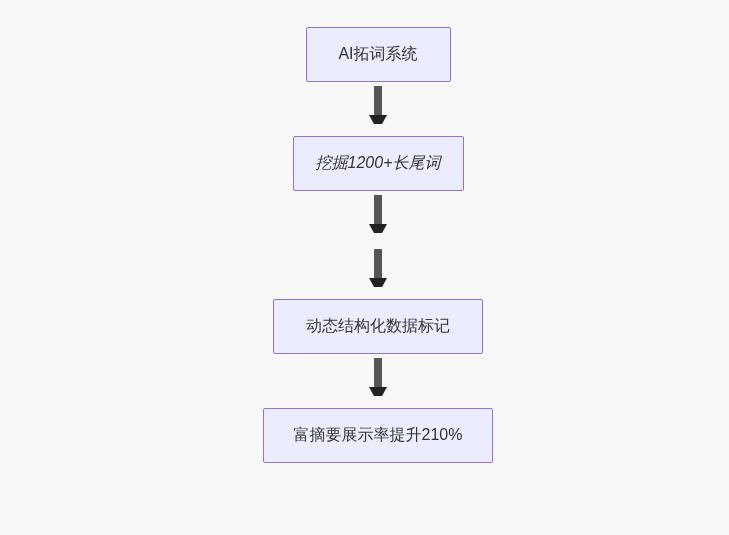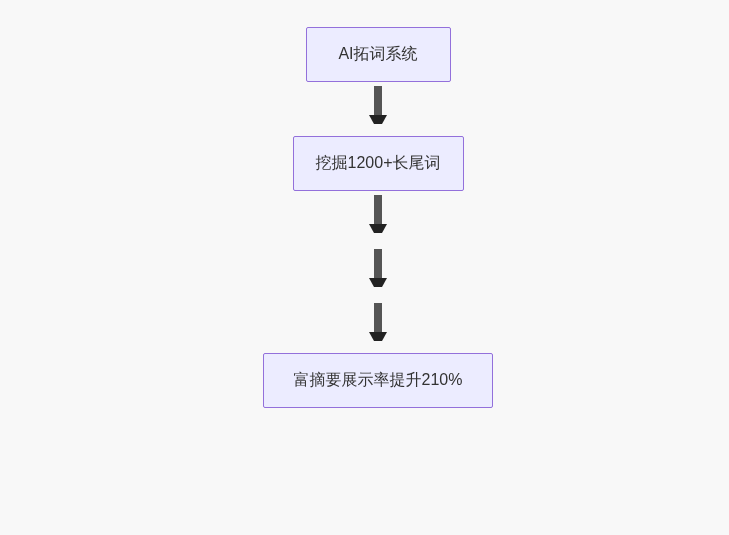--- a/index.html
+++ b/index.html
@@ -38,21 +38,21 @@
     border: 1.5px solid var(--node-border);
     border-radius: 2px;
     display: flex;
     align-items: center;
     justify-content: center;
     color: var(--text);
     font-size: 16px;
     white-space: nowrap;
   }
   .n1 { width: 145px; }
-  .n2 { width: 171px; }
+  .n2 { width: 171px; font-style: italic; }
   .n3 { width: 219px; }
   .n4 { width: 210px; }
   .n5 { width: 230px; }
   .arrow {
     height: 54px;
     display: flex;
     flex-direction: column;
     align-items: center;
   }
   .arrow .line {
@@ -91,20 +91,23 @@
       <div class="line"></div>
       <div class="head"></div>
     </div>
 
 
     <div class="arrow">
       <div class="line"></div>
       <div class="head"></div>
     </div>
 
+    <div class="node n4">
+      <span>动态结构化数据标记</span>
+    </div>
 
     <div class="arrow">
       <div class="line"></div>
       <div class="head"></div>
     </div>
 
     <div class="node n5">
       <span>富摘要展示率提升210%</span>
     </div>
 

